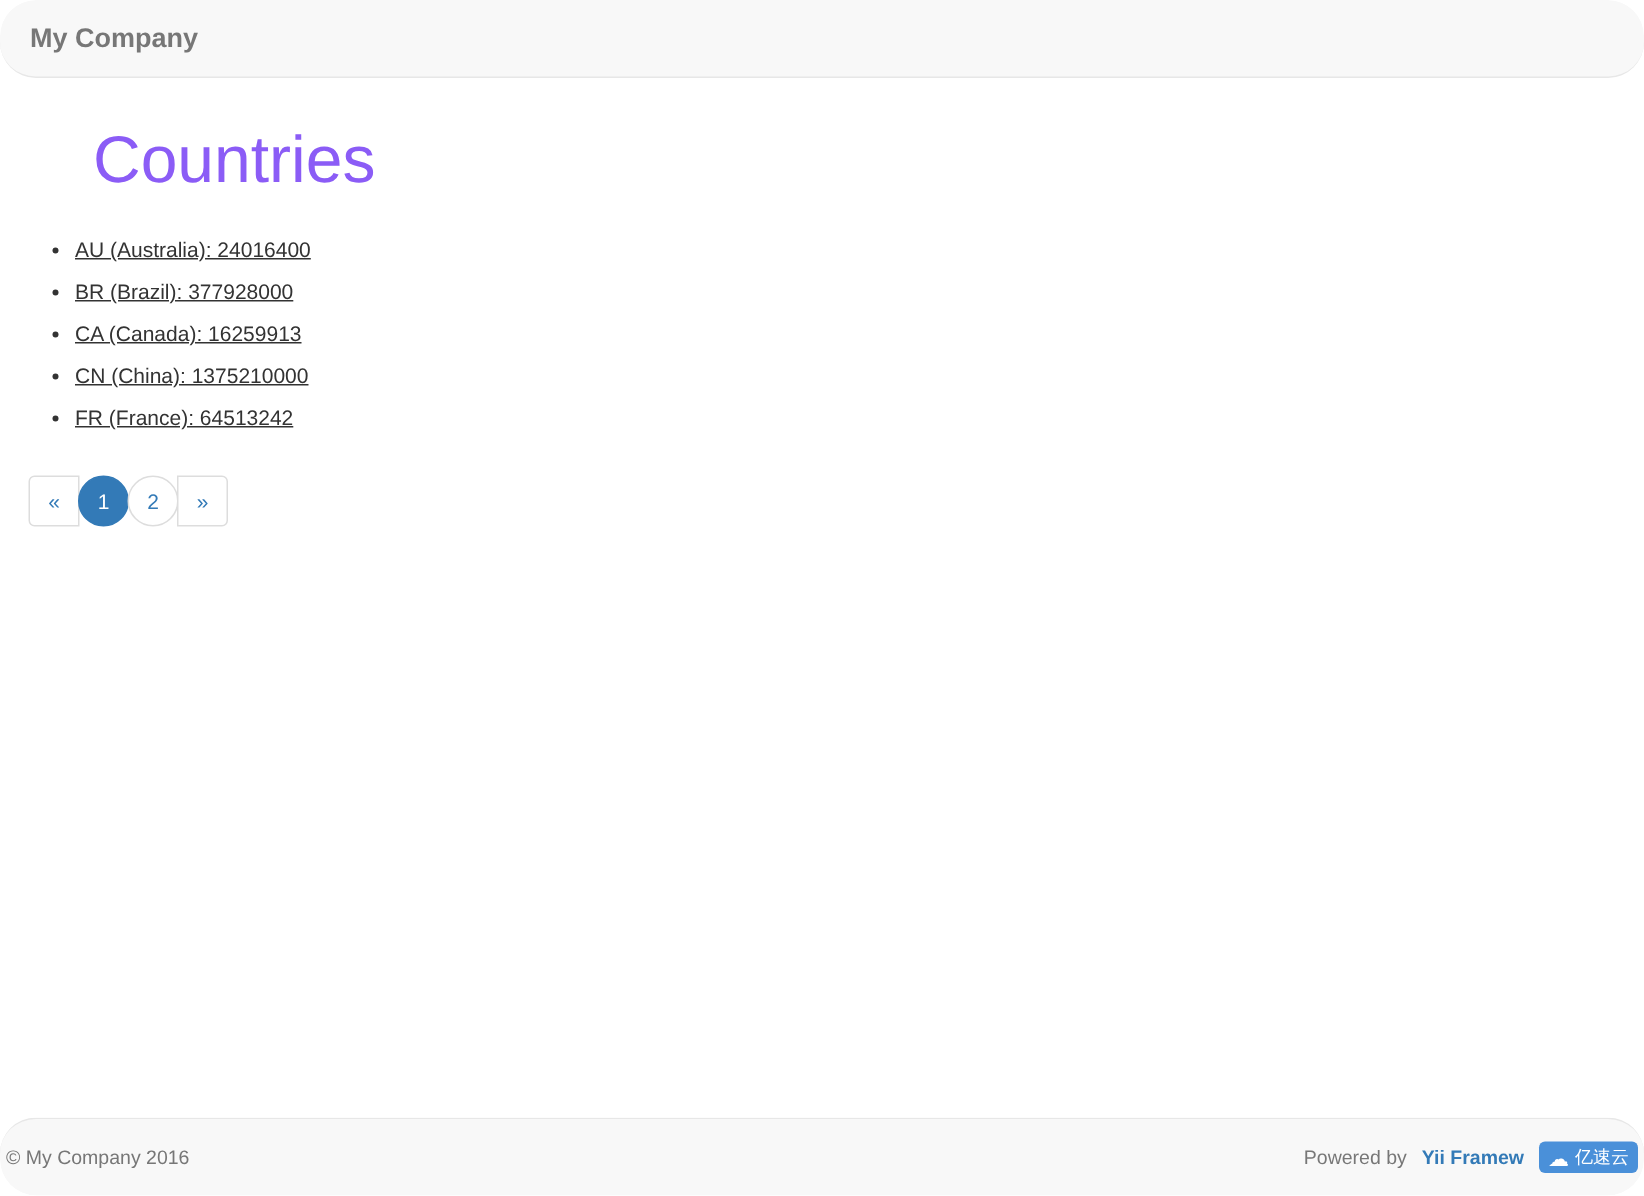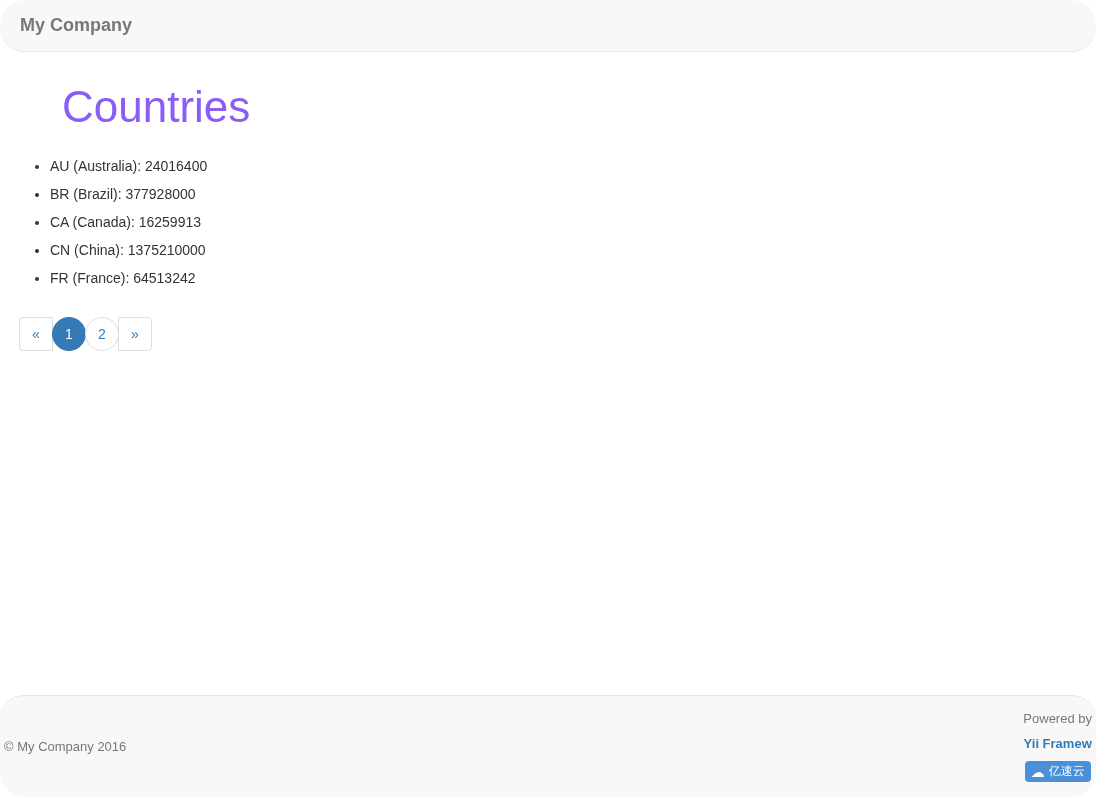--- a/index.html
+++ b/index.html
@@ -71,20 +71,21 @@
     .country-list {
       list-style: disc;
       padding-left: 30px;
       margin-bottom: 25px;
       line-height: 2;
     }
 
     .country-list li {
       font-size: 14px;
       color: #333;
+      text-decoration: underline;
     }
 
     
     .pagination {
       display: flex;
       list-style: none;
       padding: 0;
       gap: 0;
     }
 
@@ -131,21 +132,20 @@
       align-items: center;
       justify-content: space-between;
       font-size: 13px;
       color: #777;
     }
 
     .footer-right {
       display: flex;
       align-items: center;
       gap: 10px;
-      flex-direction: column;
     }
 
     .footer a {
       color: #337ab7;
       text-decoration: none;
       font-weight: bold;
     }
 
     
     .yii-badge {

